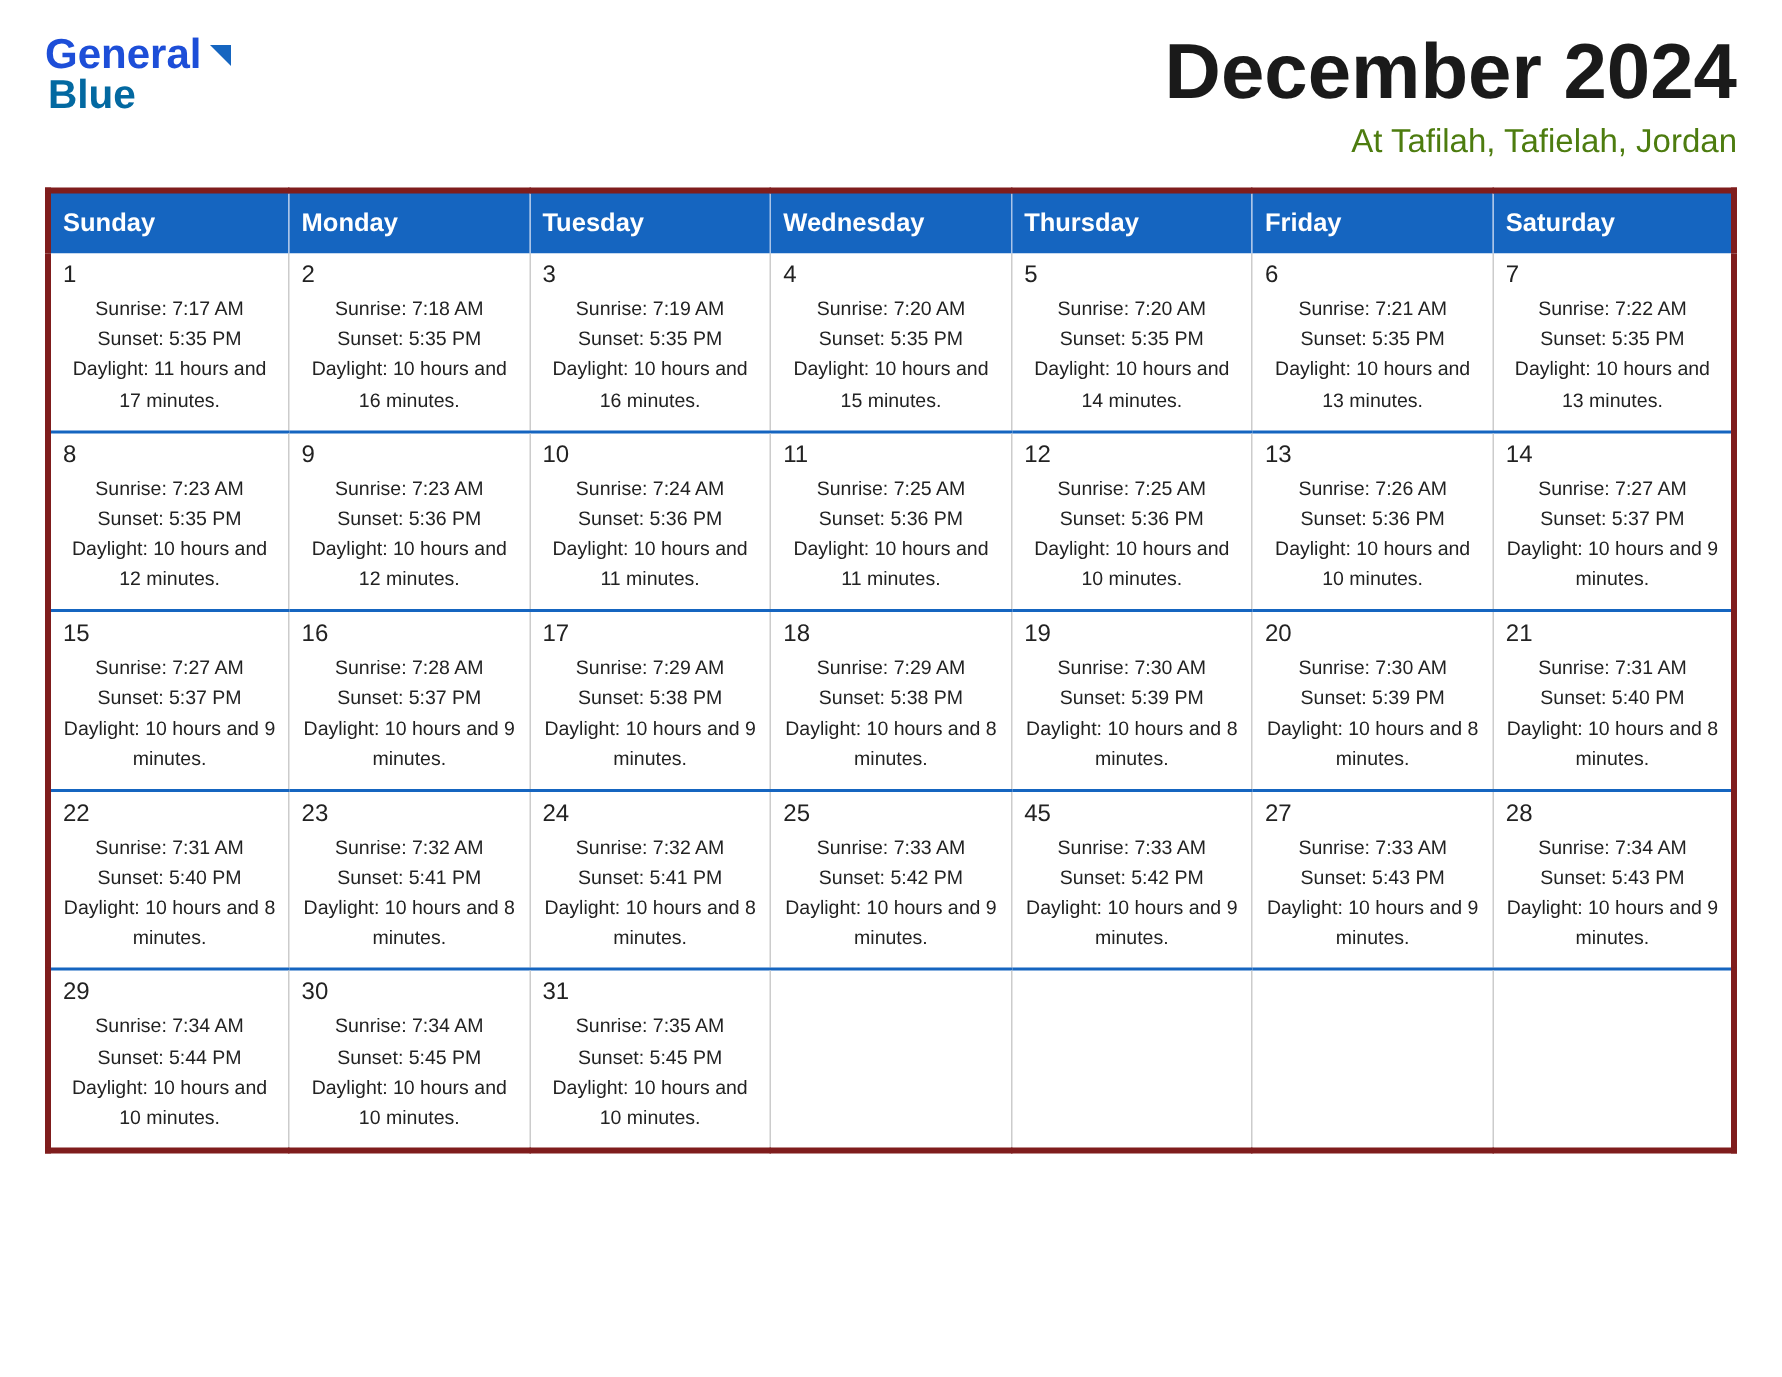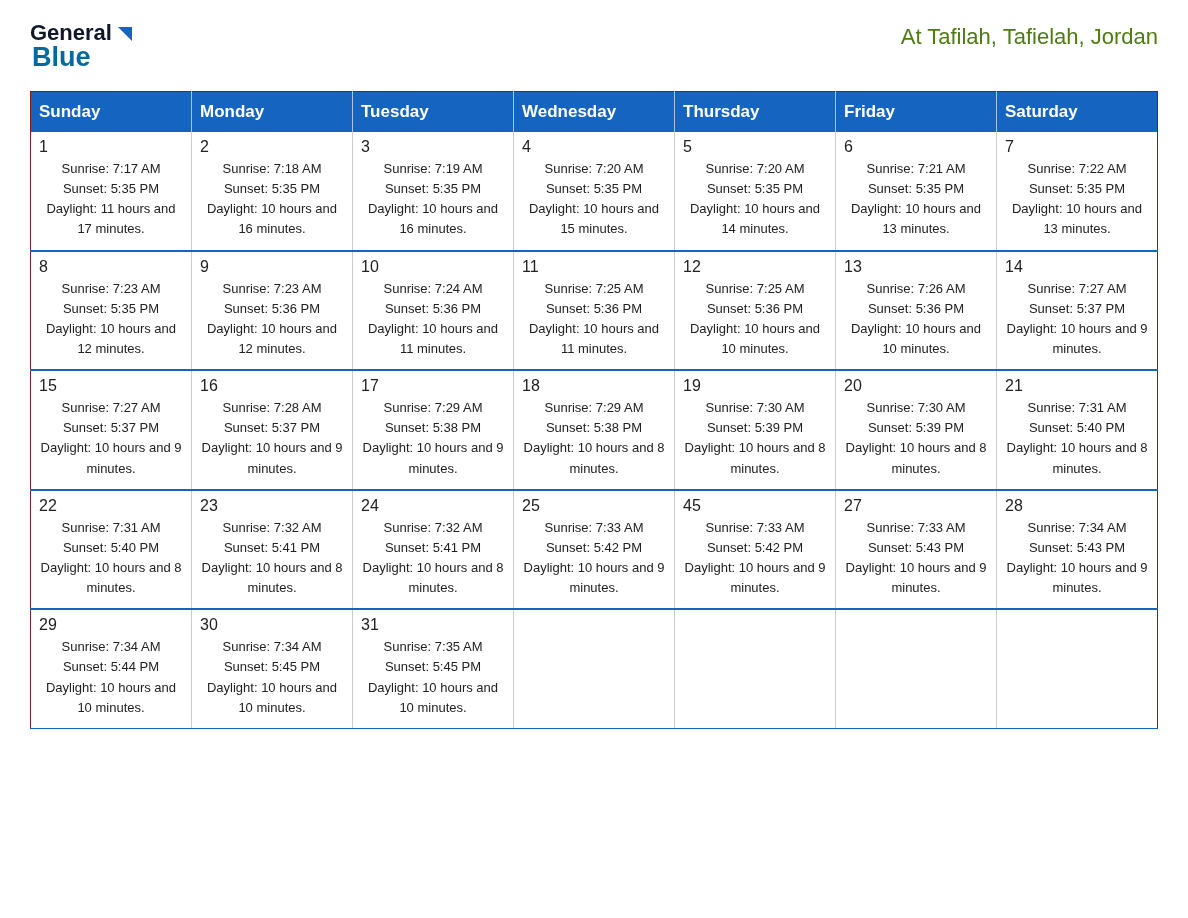--- a/index.html
+++ b/index.html
@@ -15,23 +15,23 @@
       justify-content: space-between;
       align-items: flex-start;
       margin-bottom: 18px;
     }
     .logo {
       display: flex;
       flex-direction: column;
       align-items: flex-start;
     }
     .logo-text {
-      font-size: 22px;
+      font-size: 28px;
       font-weight: bold;
-      color: #0f172a;
+      color: #1d4ed8;
       text-align: right;
     }
     .logo-line2 {
       color: #0369a1;
       font-size: 27px;
       font-weight: bold;
       margin-top: -4px;
       margin-left: 2px;
     }
     .title-block {
@@ -44,21 +44,21 @@
       line-height: 1.1;
     }
     .location {
       font-size: 22px;
       color: #4d7c0f;
       margin-top: 4px;
     }
     .calendar-table {
       width: 100%;
       border-collapse: collapse;
-      border: 1px solid #7f1d1d;
+      border: 4px solid #7f1d1d;
       padding-left: 41px;
     }
     .calendar-table th {
       background-color: #1565c0;
       color: #fff;
       font-size: 17px;
       font-weight: bold;
       padding: 10px 8px;
       text-align: left;
       border-right: 1px solid #aac4e8;
@@ -106,20 +106,21 @@
   <div class="logo">
     <div style="display:flex; align-items:center;">
       <span class="logo-text">General</span>
       <svg width="22" height="22" viewBox="0 0 22 22" style="margin-left:2px; margin-top:2px;">
         <polygon points="4,4 18,4 18,18" fill="#1565c0"></polygon>
       </svg>
     </div>
     <div class="logo-line2">Blue</div>
   </div>
   <div class="title-block">
+    <div class="month-title">December 2024</div>
     <div class="location">At Tafilah, Tafielah, Jordan</div>
   </div>
 </div>
 
 <table class="calendar-table">
   <thead>
     <tr>
       <th>Sunday</th>
       <th>Monday</th>
       <th>Tuesday</th>

